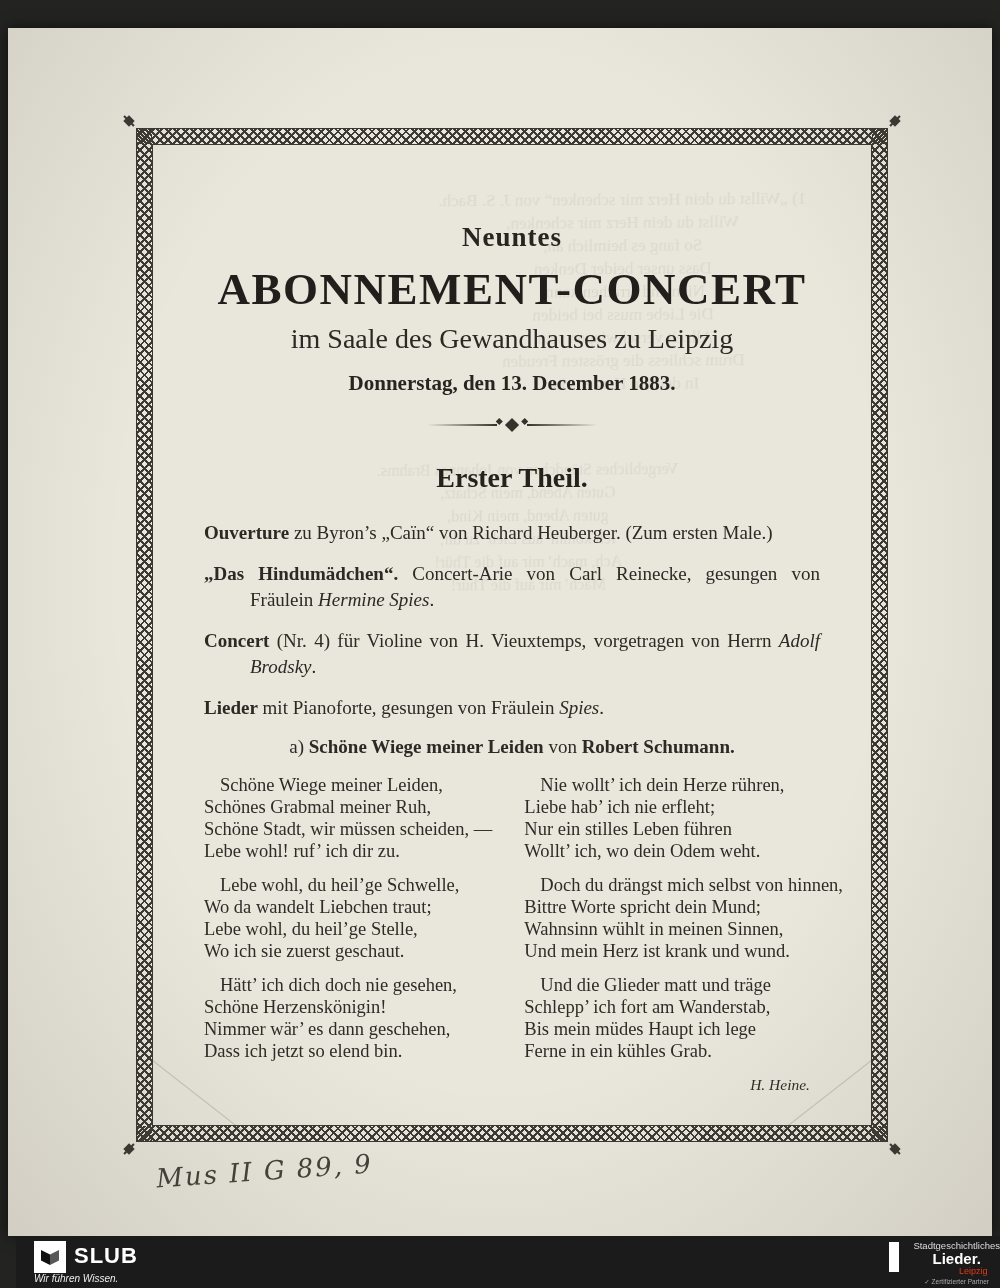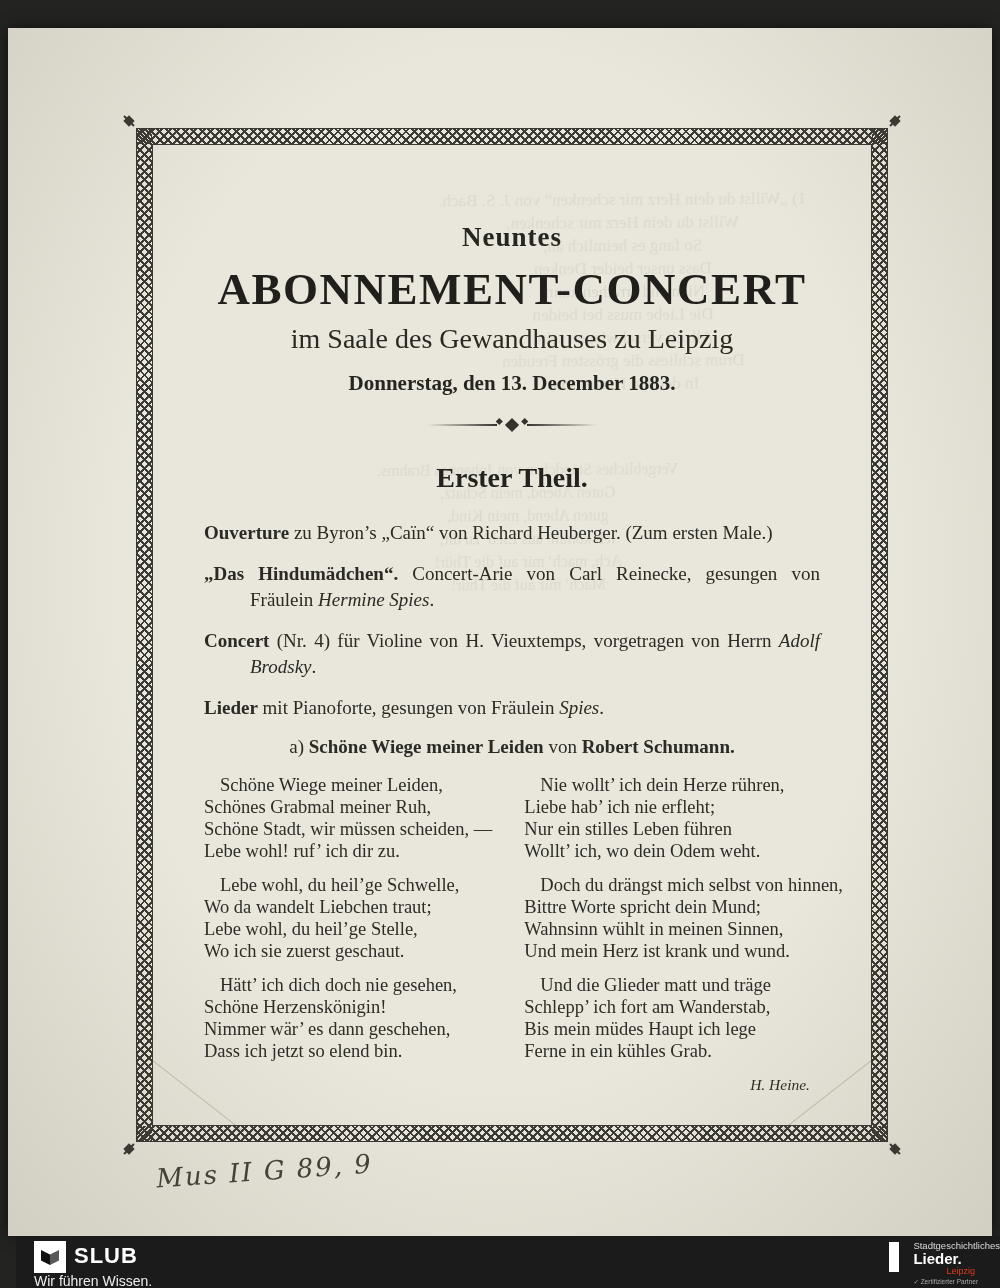--- a/index.html
+++ b/index.html
@@ -89,22 +89,22 @@
     font-family:"DejaVu Serif",serif;font-style:italic;
     font-size:26px;color:#45403a;transform:rotate(-4deg);letter-spacing:2px;
   }
 
   
   .footer-bar{position:absolute;left:16px;bottom:0;width:1000px;height:52px;background:#1b1b1b;z-index:7;
     font-family:"Liberation Sans","DejaVu Sans",sans-serif;color:#fff;}
   .slub{position:absolute;left:18px;top:5px;display:flex;align-items:flex-start;gap:8px;}
   .slub-icon{width:32px;height:32px;background:#fff;flex:0 0 auto;}
   .slub-text .slub-name{font-size:22px;font-weight:bold;letter-spacing:1px;line-height:30px;}
-  .slub-tagline{position:absolute;left:18px;top:37px;font-size:14px;color:#eee;}
-  .museum{position:absolute;right:16px;top:4px;text-align:left;display:flex;gap:14px;}
+  .slub-tagline{position:absolute;left:18px;top:37px;font-size:10px;color:#eee;font-style:italic;}
+  .museum{position:absolute;right:16px;top:4px;text-align:center;display:flex;gap:14px;}
   .museum-bar{width:10px;height:30px;background:#fff;margin-top:2px;}
   .museum-line1{font-size:9.5px;color:#ddd;line-height:11px;}
   .museum-line2{font-size:15px;font-weight:bold;line-height:15px;}
   .museum-city{font-size:9px;color:#e33a16;line-height:10px;margin-left:33px;}
   .museum-cert{font-size:6.5px;color:#aaa;margin-top:2px;}
 </style>
 </head>
 <body>
 
 <div class="paper">

